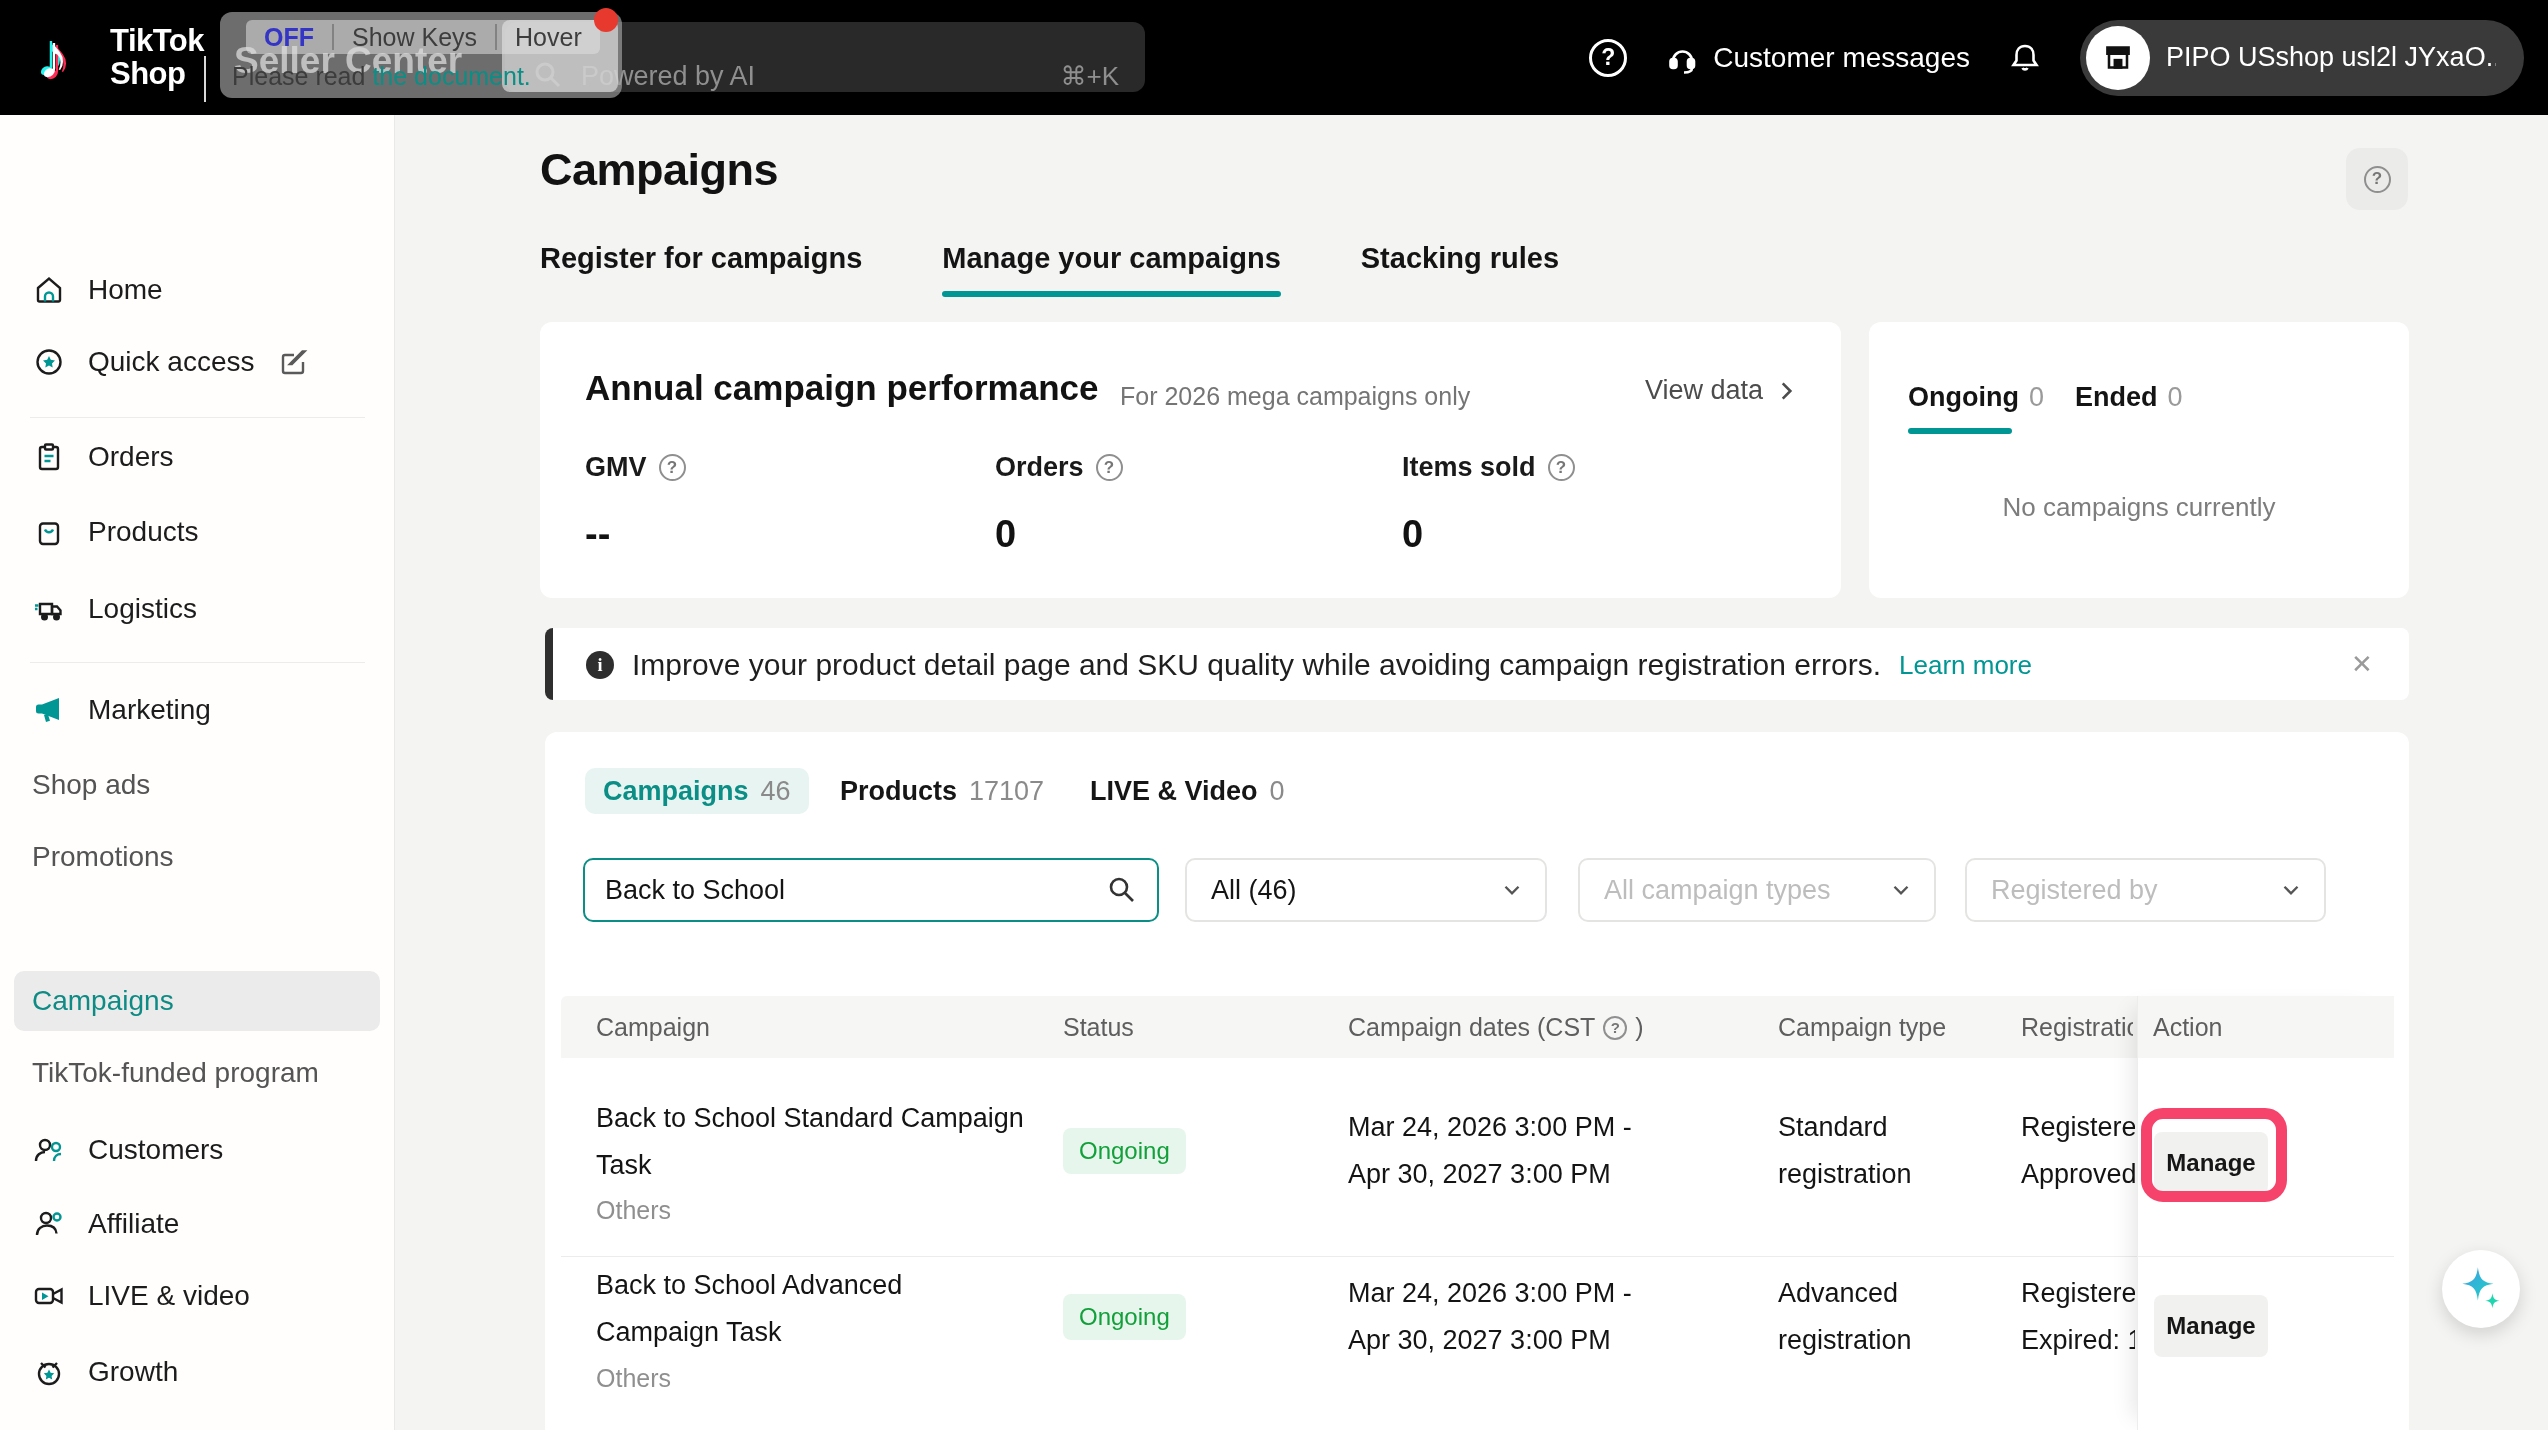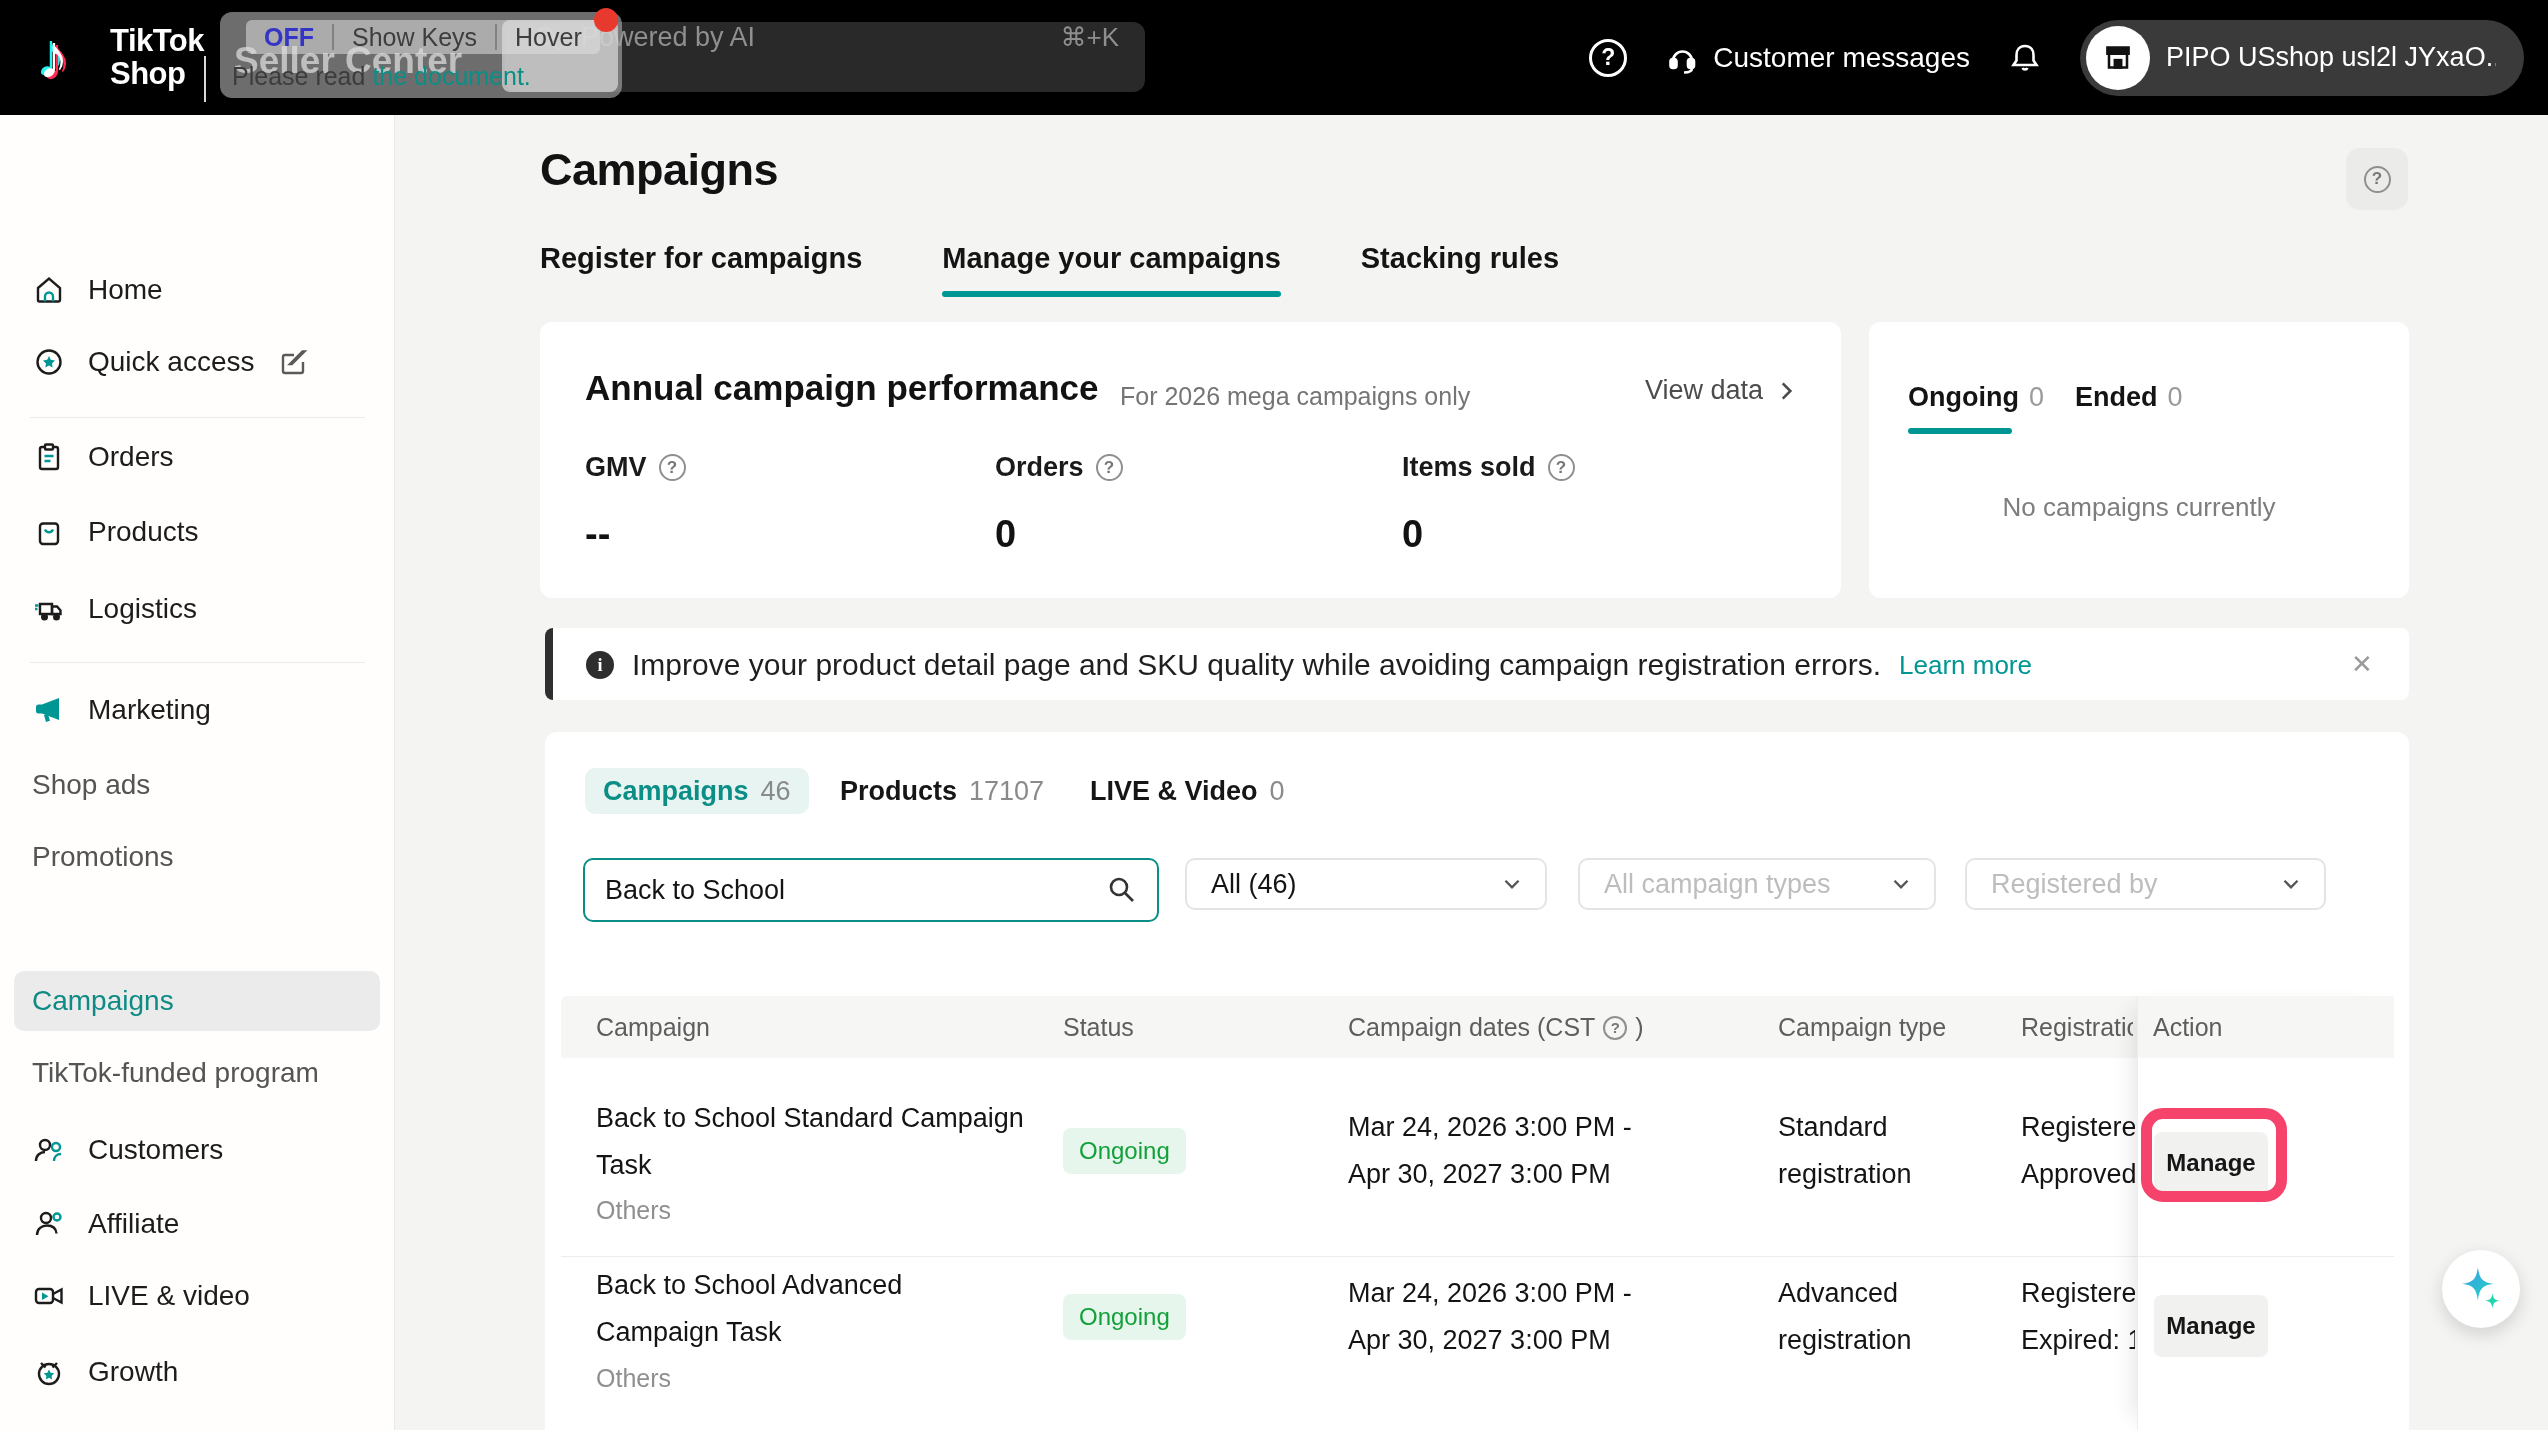--- a/index.html
+++ b/index.html
@@ -11,21 +11,21 @@
   .topbar { position:absolute; left:0; top:0; width:2548px; height:115px; background:#000; z-index:1; }
   .logo-wrap { position:absolute; left:38px; top:18px; display:flex; align-items:center; gap:14px; }
   .tt-note { position:relative; width:58px; height:78px; }
   .tt-note span { position:absolute; font-size:62px; font-weight:700; line-height:78px; }
   .tt-note .c { color:#25f4ee; left:-3px; top:-2px; }
   .tt-note .r { color:#fe2c55; left:3px; top:2px; }
   .tt-note .w { color:#fff; left:0; top:0; }
   .logo-text { color:#fff; font-weight:700; font-size:31px; line-height:33px; letter-spacing:-0.5px; }
   .hdr-divider { position:absolute; left:204px; top:56px; width:2px; height:46px; background:rgba(255,255,255,0.85); }
   .seller-center { position:absolute; left:234px; top:40px; color:#fff; font-size:37px; font-weight:600; z-index:2; }
-  .hdr-search { position:absolute; left:505px; top:22px; width:640px; height:70px; background:#292929; border-radius:12px; display:flex; align-items:flex-start; padding:0 26px; gap:16px; z-index:1; }
+  .hdr-search { position:absolute; left:505px; top:22px; width:640px; height:70px; background:#292929; border-radius:12px; display:flex; align-items:flex-end; padding:0 26px; gap:16px; z-index:1; }
   .hdr-search .ph { color:#8f8f8f; font-size:27px; flex:1; }
   .hdr-search .kbd { color:#8f8f8f; font-size:26px; }
   .hdr-right { position:absolute; right:24px; top:0; height:115px; display:flex; align-items:center; gap:38px; z-index:1; }
   .hdr-icon-btn { display:flex; align-items:center; gap:14px; color:#fff; cursor:pointer; background:none; border:none; }
   .hdr-icon-btn .lbl { color:#fff; font-size:28px; }
   .qcirc { display:inline-flex; align-items:center; justify-content:center; border:3px solid #fff; color:#fff; width:38px; height:38px; border-radius:50%; font-size:23px; font-weight:700; }
   .account-pill { display:flex; align-items:center; gap:16px; background:#3a3a3a; border-radius:40px; height:76px; padding:0 28px 0 6px; border:none; cursor:pointer; }
   .avatar { width:64px; height:64px; border-radius:50%; background:#fff; display:flex; align-items:center; justify-content:center; }
   .account-pill .name { color:#fff; font-size:27px; max-width:330px; white-space:nowrap; overflow:hidden; }
 
@@ -80,21 +80,21 @@
   .banner-link { font-size:26px; color:#009694; background:none; border:none; cursor:pointer; }
   .banner-close { position:absolute; left:2342px; top:644px; width:40px; height:40px; background:none; border:none; color:#9a9a9a; font-size:26px; cursor:pointer; }
 
   
   .pill-tab { position:absolute; top:768px; height:46px; display:flex; align-items:center; gap:12px; font-size:27px; font-weight:700; color:#161616; background:none; border:none; cursor:pointer; padding:0 18px; border-radius:10px; }
   .pill-tab .cnt { color:#8a8a8a; font-weight:400; }
   .pill-tab.active { background:#e7f4f1; }
   .pill-tab.active .lbl { color:#0b8e86; }
   .search-box { position:absolute; left:583px; top:858px; width:576px; height:64px; border:2.5px solid #0b8e86; border-radius:10px; background:#fff; display:flex; align-items:center; }
   .search-box input { border:none; outline:none; flex:1; font-size:27px; color:#141414; padding:0 20px; font-family:"Liberation Sans",sans-serif; background:transparent; }
-  .select { position:absolute; top:858px; height:52px; border:2px solid #e4e4e2; border-radius:10px; background:#fff; display:flex; align-items:center; justify-content:space-between; padding:0 20px 0 24px; font-size:27px; color:#141414; cursor:pointer; }
+  .select { position:absolute; top:858px; height:64px; border:2px solid #e4e4e2; border-radius:10px; background:#fff; display:flex; align-items:center; justify-content:space-between; padding:0 20px 0 24px; font-size:27px; color:#141414; cursor:pointer; }
   .select.ph { color:#bdbdbd; }
 
   .thead { position:absolute; left:561px; top:996px; width:1832px; height:62px; background:#f6f6f5; border-radius:6px 6px 0 0; }
   .th { position:absolute; top:1013px; font-size:25px; color:#5e5e5e; display:flex; align-items:center; gap:8px; }
   .cellblock { position:absolute; font-size:27px; color:#141414; line-height:47px; }
   .subtext { position:absolute; font-size:25px; color:#8f8f8f; }
   .status-pill { position:absolute; display:inline-flex; align-items:center; background:#e7f6ec; color:#12a03a; font-size:24px; border-radius:8px; padding:9px 16px; }
   .row-div { position:absolute; left:561px; top:1256px; width:1832px; height:1px; background:#ececec; }
   .sticky-col { position:absolute; left:2137px; top:996px; width:256px; height:434px; background:#fff; border-left:1px solid #ededed; box-shadow:-16px 0 20px -12px rgba(0,0,0,0.10); }
   .sticky-head { position:absolute; left:0; top:0; width:256px; height:62px; background:#f6f6f5; }

